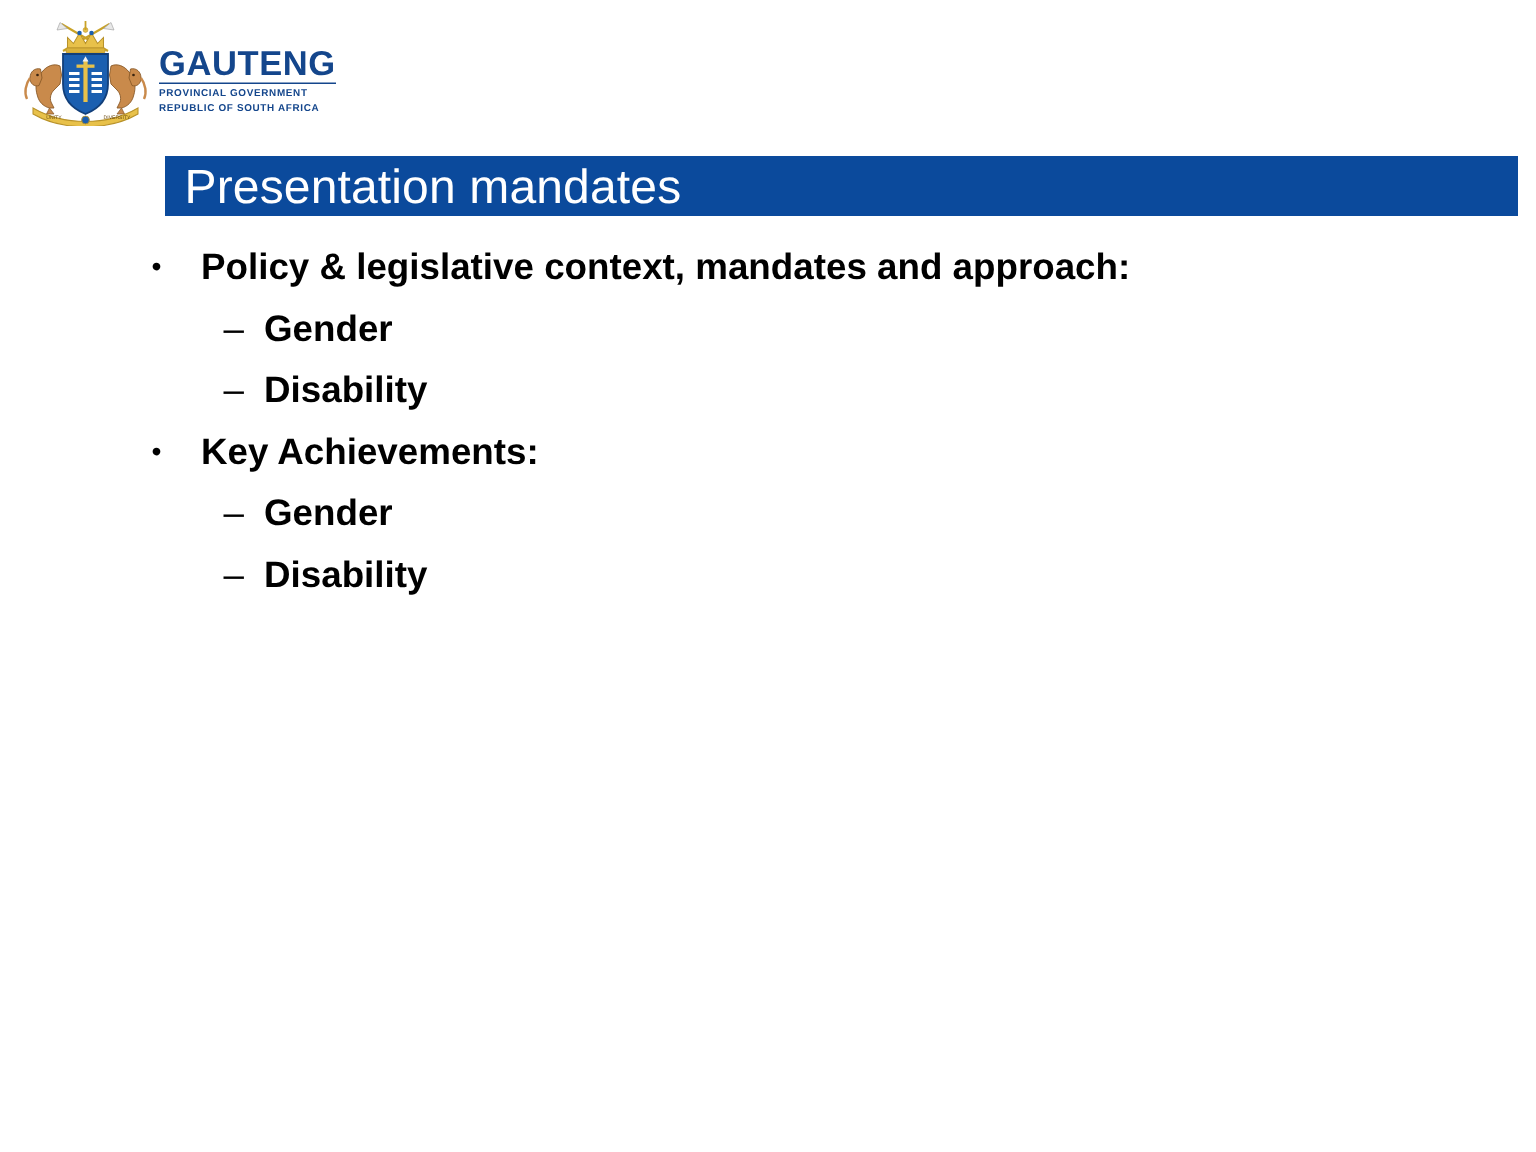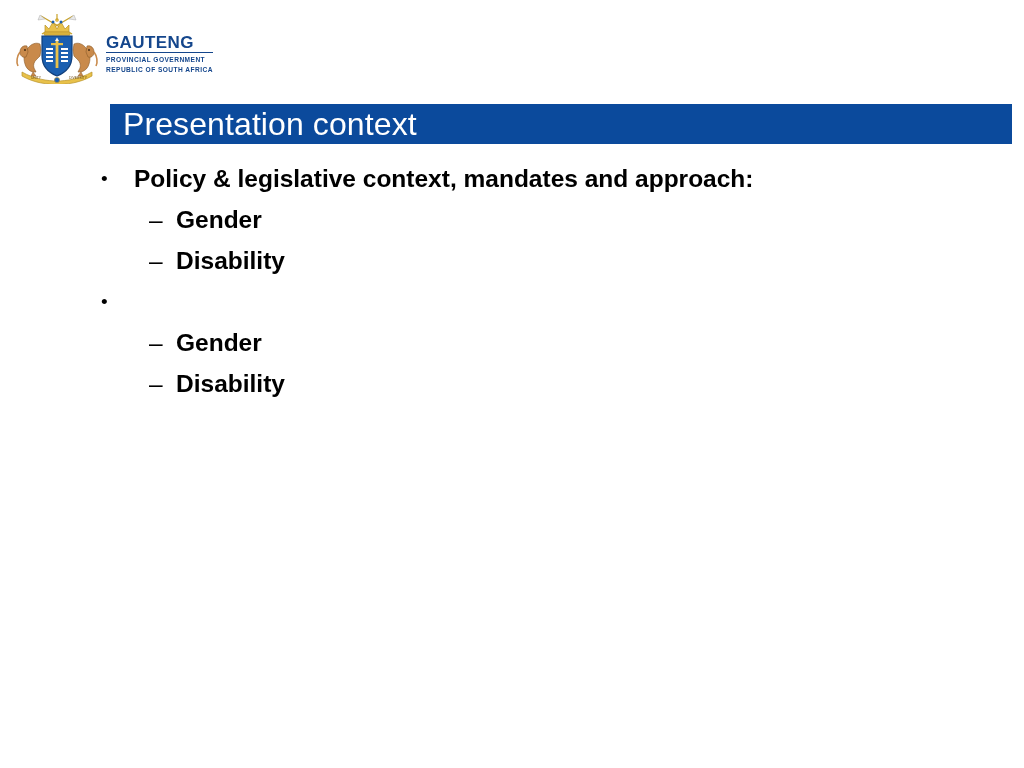--- a/index.html
+++ b/index.html
@@ -42,21 +42,21 @@
   }
   .wordmark {
     display: flex;
     flex-direction: column;
     justify-content: center;
     padding-top: 12px;
   }
   .wordmark-main {
     font-family: "Liberation Sans", sans-serif;
     font-weight: bold;
-    font-size: 17px;
+    font-size: 23px;
     letter-spacing: 0.4px;
     color: #14468c;
     line-height: 1;
     border-bottom: 1.5px solid #14468c;
     padding-bottom: 1px;
   }
   .wordmark-sub1 {
     font-size: 6.6px;
     font-weight: bold;
     letter-spacing: 0.45px;
@@ -202,21 +202,21 @@
     </svg>
 
     <div class="wordmark">
       <div class="wordmark-main">GAUTENG</div>
       <div class="wordmark-sub1">PROVINCIAL GOVERNMENT</div>
       <div class="wordmark-sub2">REPUBLIC OF SOUTH AFRICA</div>
     </div>
   </div>
 
   <div class="title-bar">
-    <span class="title-text">Presentation context</span>
+    <span class="title-text">Presentation mandates</span>
   </div>
 
   <div class="body-list">
 
     <div class="li li-l1">
       <span class="marker">•</span>
       <span class="label">Policy &amp; legislative context, mandates and approach:</span>
     </div>
 
     <div class="li li-l2">
@@ -224,20 +224,21 @@
       <span class="label">Gender</span>
     </div>
 
     <div class="li li-l2">
       <span class="marker">–</span>
       <span class="label">Disability</span>
     </div>
 
     <div class="li li-l1">
       <span class="marker">•</span>
+      <span class="label">Key Achievements:</span>
     </div>
 
     <div class="li li-l2">
       <span class="marker">–</span>
       <span class="label">Gender</span>
     </div>
 
     <div class="li li-l2">
       <span class="marker">–</span>
       <span class="label">Disability</span>

